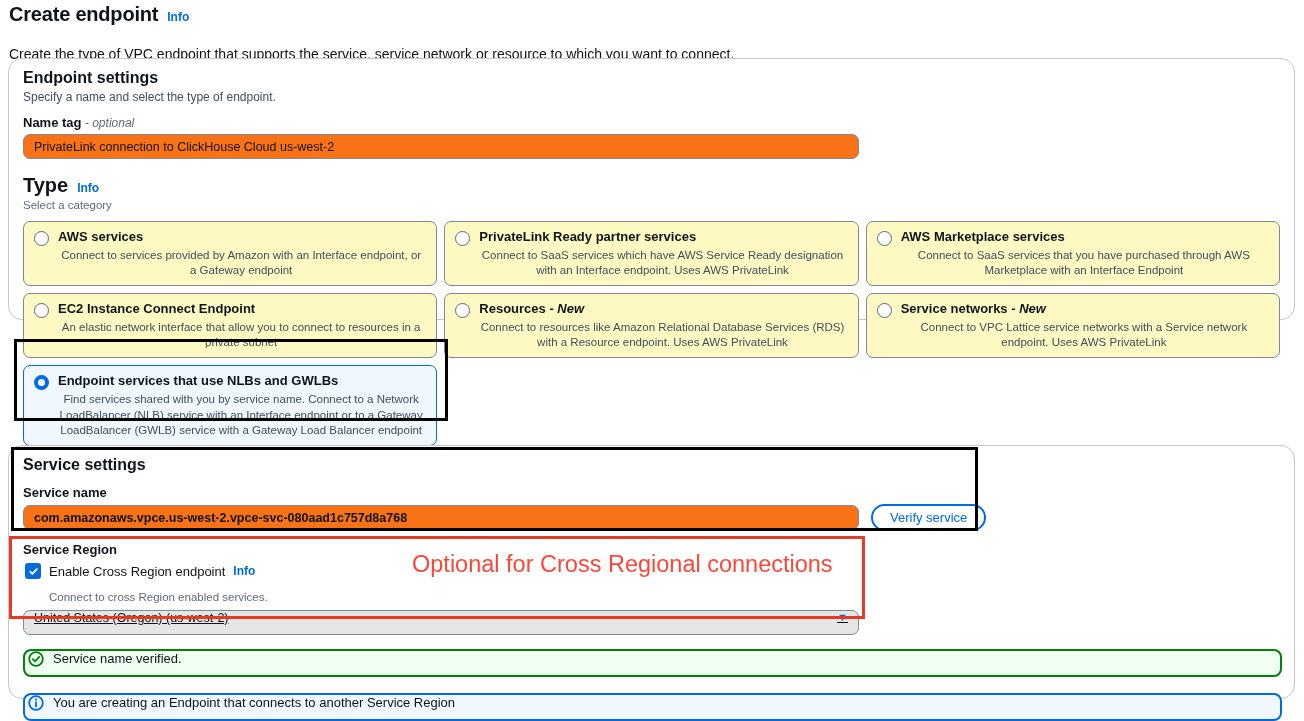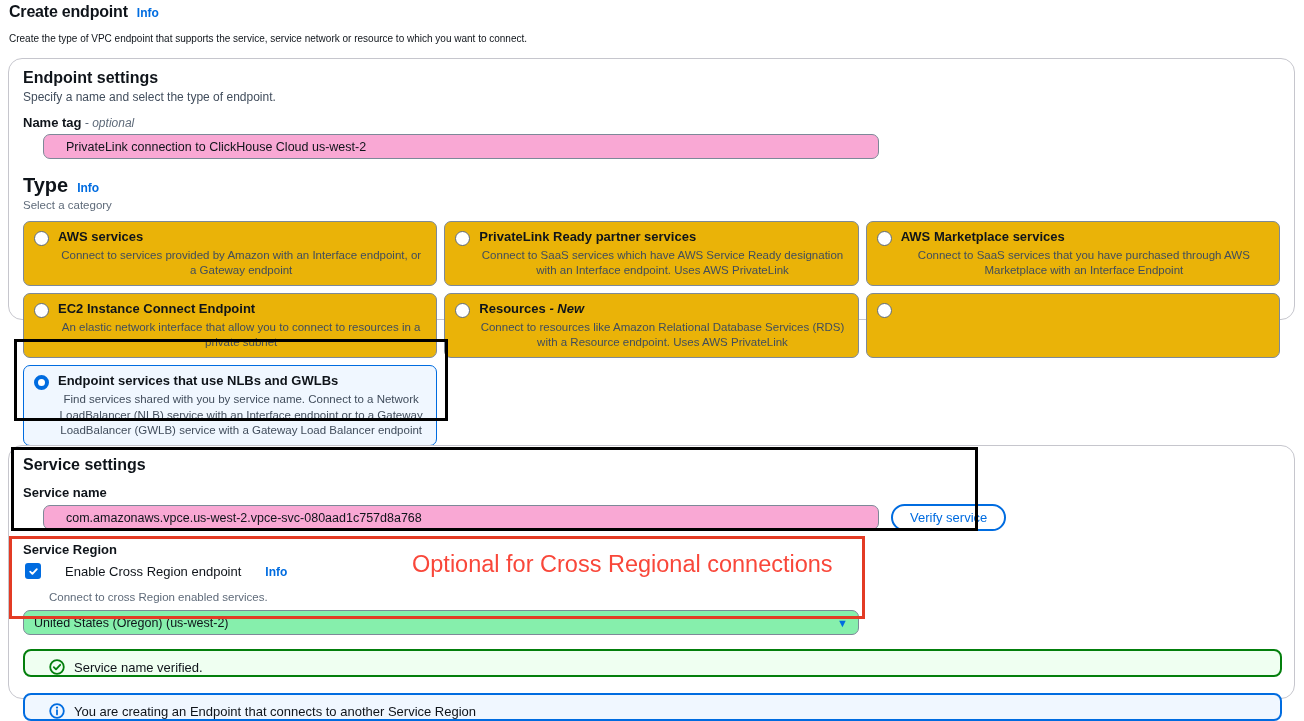--- a/index.html
+++ b/index.html
@@ -3,93 +3,93 @@
 <meta charset="utf-8">
 <style>
   html,body{margin:0;padding:0;}
   body{
     width:1304px;height:721px;position:relative;background:#fff;
     font-family:"Liberation Sans",sans-serif;color:#0f141a;overflow:hidden;
   }
   
   .page-header{position:absolute;left:9px;top:3px;}
   .title-row{display:flex;align-items:baseline;gap:9px;}
-  .page-title{font-size:16px;font-weight:700;letter-spacing:-0.2px;}
+  .page-title{font-size:20px;font-weight:700;letter-spacing:-0.2px;}
   .info-link{font-size:12px;font-weight:700;color:#006ce0;cursor:pointer;}
-  .page-desc{font-size:10px;margin-top:12px;color:#0f141a;}
+  .page-desc{font-size:14px;margin-top:20px;color:#0f141a;}
 
   
   .card{
     position:absolute;left:8px;width:1287px;box-sizing:border-box;
     background:#fff;border:1px solid #c6c6cd;border-radius:14px;
     padding:10px 14px;
   }
   #card-endpoint{top:58px;height:262px;}
   #card-service{top:445px;height:254px;}
   .card h2{font-size:16px;font-weight:700;margin:0;padding:0;}
   .card-sub{font-size:12px;color:#414d5c;margin-top:3px;}
 
   .field-label{font-size:13px;font-weight:700;margin-top:11px;}
   .label-suffix{font-weight:400;font-style:italic;color:#5f6b7a;font-size:12px;}
   .field-help{font-size:11.5px;color:#5f6b7a;margin-top:2px;}
 
   .text-input{
     display:block;box-sizing:border-box;width:836px;height:25px;margin-top:4px;
-    border:1.5px solid #7d8998;border-radius:7px;padding:0 22px;
-    font-size:12.5px;color:#0f141a;font-family:inherit;background:#f9a8d4;outline:none;margin-left:20px;
+    border:1.5px solid #7d8998;border-radius:7px;padding:0 10px;
+    font-size:12.5px;color:#0f141a;font-family:inherit;background:#f97316;outline:none;
   }
 
   .section-head{display:flex;align-items:baseline;gap:9px;margin-top:15px;}
   .section-title{font-size:20px;font-weight:700;}
 
   
   .type-grid{
     margin-top:10px;display:grid;grid-template-columns:repeat(3,1fr);
     gap:7px;width:1257px;
   }
   .tile{
     box-sizing:border-box;border:1px solid #7d8998;border-radius:7px;
-    padding:7px 12px 7px 10px;display:flex;gap:9px;background:#eab308;cursor:pointer;
+    padding:7px 12px 7px 10px;display:flex;gap:9px;background:#fef9c3;cursor:pointer;
   }
   .tile.selected{border:1.5px solid #006ce0;background:#f0f7ff;}
   .radio{
     box-sizing:border-box;flex:none;width:15px;height:15px;border-radius:50%;
     border:1.5px solid #5f6b7a;margin-top:2px;background:#fff;
   }
   .radio.checked{border:4.5px solid #006ce0;}
   .tile-title{font-size:13px;font-weight:700;line-height:1.3;}
   .tile-title .suffix{font-style:italic;}
   .tile-desc{font-size:11.5px;color:#414d5c;line-height:1.32;margin-top:2px;text-align:center;}
 
   
   .input-row{display:flex;align-items:center;gap:12px;margin-top:4px;}
   .verify-btn{
     height:27px;padding:0 17px;border:2px solid #006ce0;border-radius:999px;
     background:#fff;color:#006ce0;font-weight:400;font-size:13px;
     font-family:inherit;cursor:pointer;
   }
-  .checkbox-row{display:flex;align-items:flex-end;gap:24px;margin-top:6px;margin-left:2px;}
+  .checkbox-row{display:flex;align-items:center;gap:8px;margin-top:6px;margin-left:2px;}
   .checkbox{
     box-sizing:border-box;width:16px;height:16px;border-radius:3px;background:#006ce0;
     display:flex;align-items:center;justify-content:center;flex:none;cursor:pointer;
   }
   .checkbox-label{font-size:13px;}
   .checkbox-help{font-size:11.5px;color:#5f6b7a;margin-left:26px;margin-top:12px;}
   .select{
     box-sizing:border-box;width:836px;height:25px;margin-top:7px;
     border:1.5px solid #7d8998;border-radius:7px;padding:0 10px;
-    display:flex;align-items:center;justify-content:space-between;
-    font-size:12.5px;background:#86efac;cursor:pointer;
+    display:flex;justify-content:space-between;
+    font-size:12.5px;background:#e5e5e5;cursor:pointer;text-decoration:underline;
   }
   .caret{color:#006ce0;font-size:11px;}
 
   
   .alert{
     box-sizing:border-box;width:1259px;height:28px;border-radius:8px;
-    display:flex;align-items:flex-end;gap:9px;padding:0 24px;font-size:13px;
+    display:flex;align-items:flex-start;gap:9px;padding:0 3px;font-size:13px;
   }
   .alert.success{margin-top:14px;border:2px solid #037f0c;background:#effff1;}
   .alert.info{margin-top:16px;border:2px solid #006ce0;background:#f0f7ff;}
   .alert svg{flex:none;}
 
   
   .anno{position:absolute;pointer-events:none;z-index:10;box-sizing:border-box;}
   #anno-selected-tile{left:14px;top:339px;width:434px;height:82px;border:3px solid #000;}
   #anno-service-box{left:11px;top:447px;width:967px;height:84px;border:3px solid #000;}
   #anno-region-box{left:9px;top:536px;width:856px;height:83px;border:3px solid #e33b24;}
@@ -153,37 +153,41 @@
     </div>
     <div class="tile">
       <span class="radio"></span>
       <div>
         <div class="tile-title"><span>Resources</span><span class="suffix"> - New</span></div>
         <div class="tile-desc">Connect to resources like Amazon Relational Database Services (RDS) with a Resource endpoint. Uses AWS PrivateLink</div>
       </div>
     </div>
     <div class="tile">
       <span class="radio"></span>
+      <div>
+        <div class="tile-title"><span>Service networks</span><span class="suffix"> - New</span></div>
+        <div class="tile-desc">Connect to VPC Lattice service networks with a Service network endpoint. Uses AWS PrivateLink</div>
+      </div>
     </div>
     <div class="tile selected">
       <span class="radio checked"></span>
       <div>
         <div class="tile-title"><span>Endpoint services that use NLBs and GWLBs</span><span class="suffix"></span></div>
         <div class="tile-desc">Find services shared with you by service name. Connect to a Network LoadBalancer (NLB) service with an Interface endpoint or to a Gateway LoadBalancer (GWLB) service with a Gateway Load Balancer endpoint</div>
       </div>
     </div>
   </div>
 </div>
 
 <div class="card" id="card-service">
   <h2>Service settings</h2>
 
   <div class="field-label">Service name</div>
   <div class="input-row">
-    <input class="text-input" style="margin-top: 0px;" type="text" value="com.amazonaws.vpce.us-west-2.vpce-svc-080aad1c757d8a768">
+    <input class="text-input" style="margin-top: 0px; font-weight: bold;" type="text" value="com.amazonaws.vpce.us-west-2.vpce-svc-080aad1c757d8a768">
     <button class="verify-btn">Verify service</button>
   </div>
 
   <div class="field-label">Service Region</div>
   <div class="checkbox-row">
     <span class="checkbox">
       <svg width="11" height="11" viewBox="0 0 12 12">
           <path d="M2.4 6.2l2.4 2.4 4.8-5.2" stroke="#fff" stroke-width="2" fill="none" stroke-linecap="round" stroke-linejoin="round"></path>
         </svg>
     </span>

